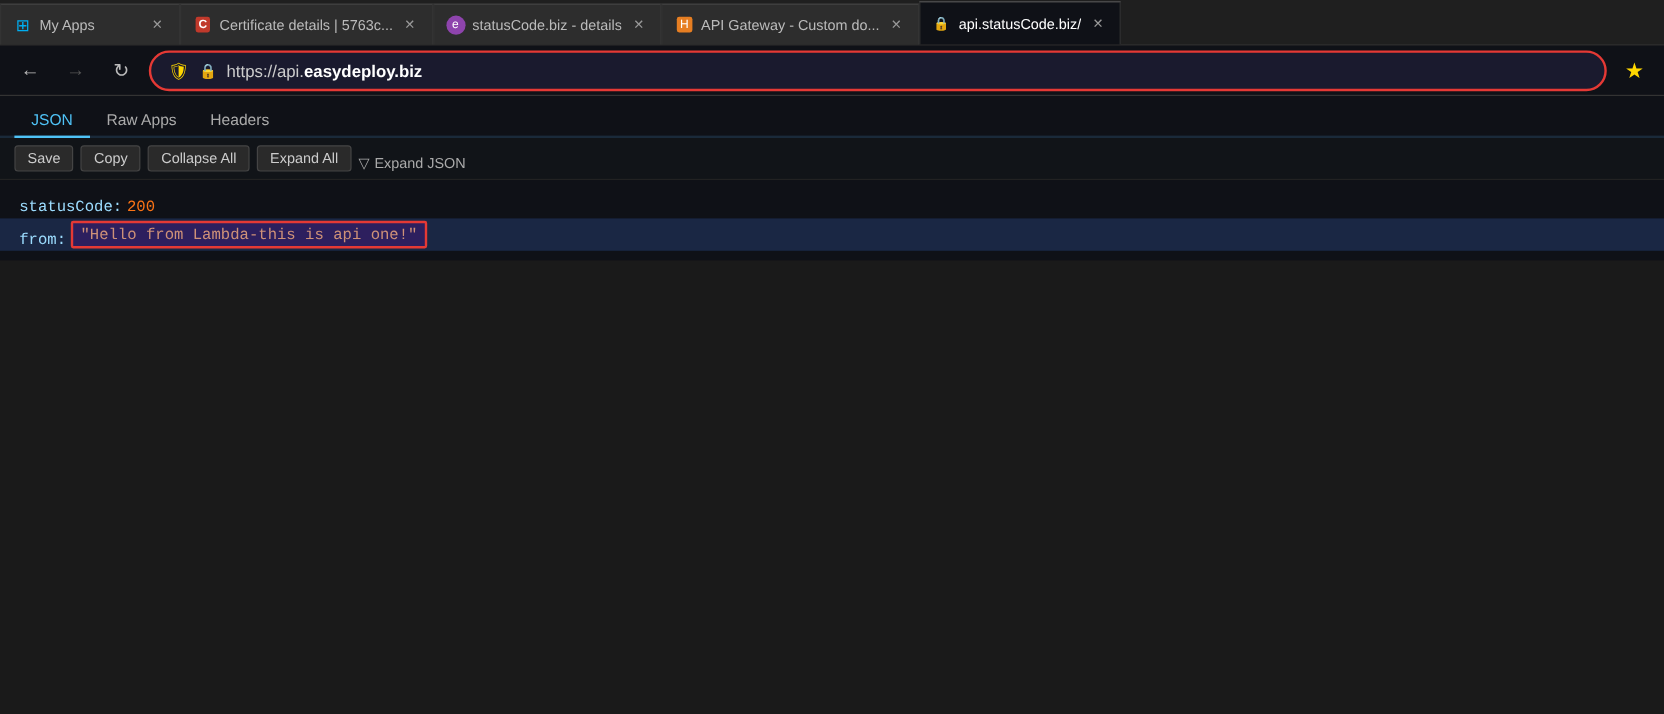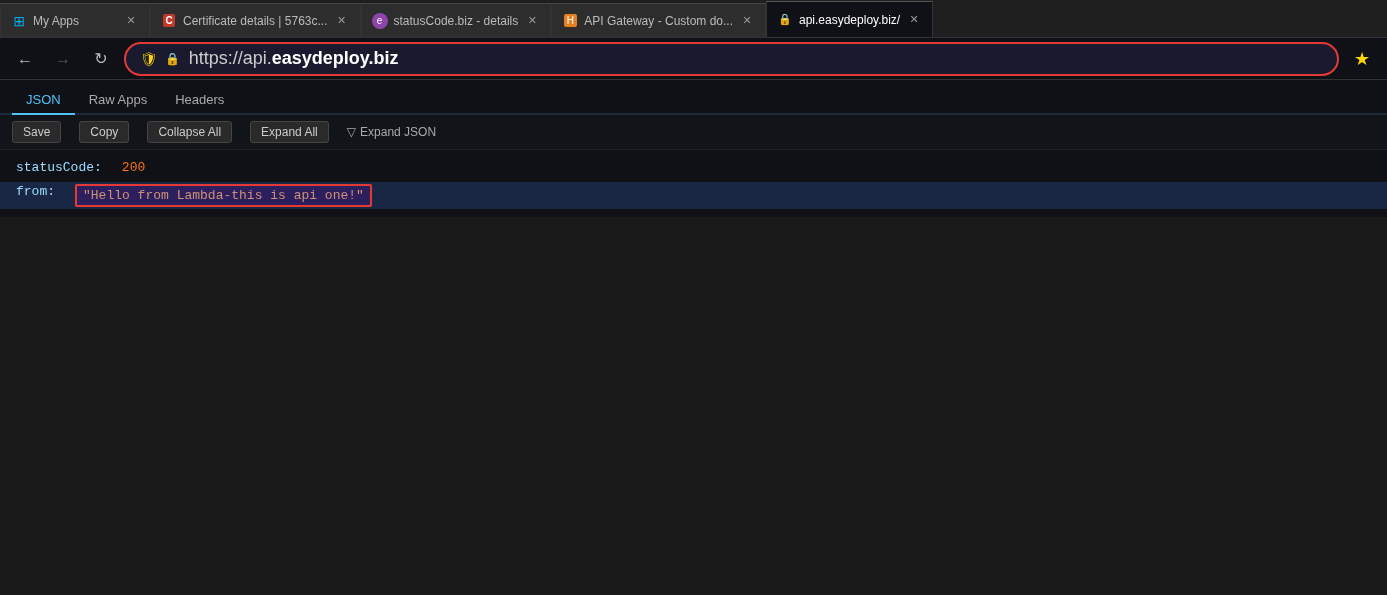--- a/index.html
+++ b/index.html
@@ -115,21 +115,21 @@
     .shield-icon {
       color: #ffd700;
       font-size: 14px;
     }
     .lock-icon {
       color: #bbb;
       font-size: 12px;
     }
     .address-text {
       color: #ccc;
-      font-size: 18px;
+      font-size: 14px;
       flex: 1;
     }
     .address-text .domain {
       color: #fff;
       font-weight: bold;
     }
     .star-btn {
       width: 30px;
       height: 30px;
       display: flex;
@@ -158,24 +158,24 @@
       margin-bottom: -2px;
       text-align: right;
     }
     .json-tab.active {
       color: #4fc3f7;
       border-bottom: 2px solid #4fc3f7;
     }
 
     .json-toolbar {
       display: flex;
-      align-items: center;
+      align-items: flex-end;
       background: #111418;
       padding: 6px 12px;
-      gap: 18px;
+      gap: 6px;
       border-bottom: 1px solid #222;
     }
     .tool-btn {
       padding: 3px 10px;
       background: #2a2a2a;
       color: #ccc;
       font-size: 12px;
       border: 1px solid #444;
       border-radius: 3px;
       cursor: pointer;
@@ -191,24 +191,23 @@
 
     
     .json-content {
       background: #0f1117;
       padding: 8px 0;
       font-family: 'Consolas', 'Courier New', monospace;
       font-size: 13px;
     }
     .json-row {
       display: flex;
-      align-items: flex-start;
+      align-items: flex-end;
       padding: 2px 16px;
       min-height: 24px;
-      gap: 16px;
     }
     .json-row.highlighted {
       background: #1a2744;
     }
     .json-key {
       color: #9cdcfe;
       margin-right: 4px;
     }
     .json-value-number {
       color: #f97316;
@@ -255,21 +254,21 @@
       <span style="background:#e67e22; color:white; font-size:10px; border-radius:2px; padding:1px 3px;">H</span>
     </div>
     <span class="tab-label">API Gateway - Custom do...</span>
     <div class="tab-close">✕</div>
   </div>
 
   <div class="tab active">
     <div class="tab-favicon">
       <span style="font-size:11px;">🔒</span>
     </div>
-    <span class="tab-label">api.easydeploy.biz/</span>
+    <span class="tab-label">api.statusCode.biz/</span>
     <div class="tab-close">✕</div>
   </div>
 
 </div>
 
 <div class="nav-bar">
   <div class="nav-btn">
     <span>←</span>
   </div>
   <div class="nav-btn disabled">

